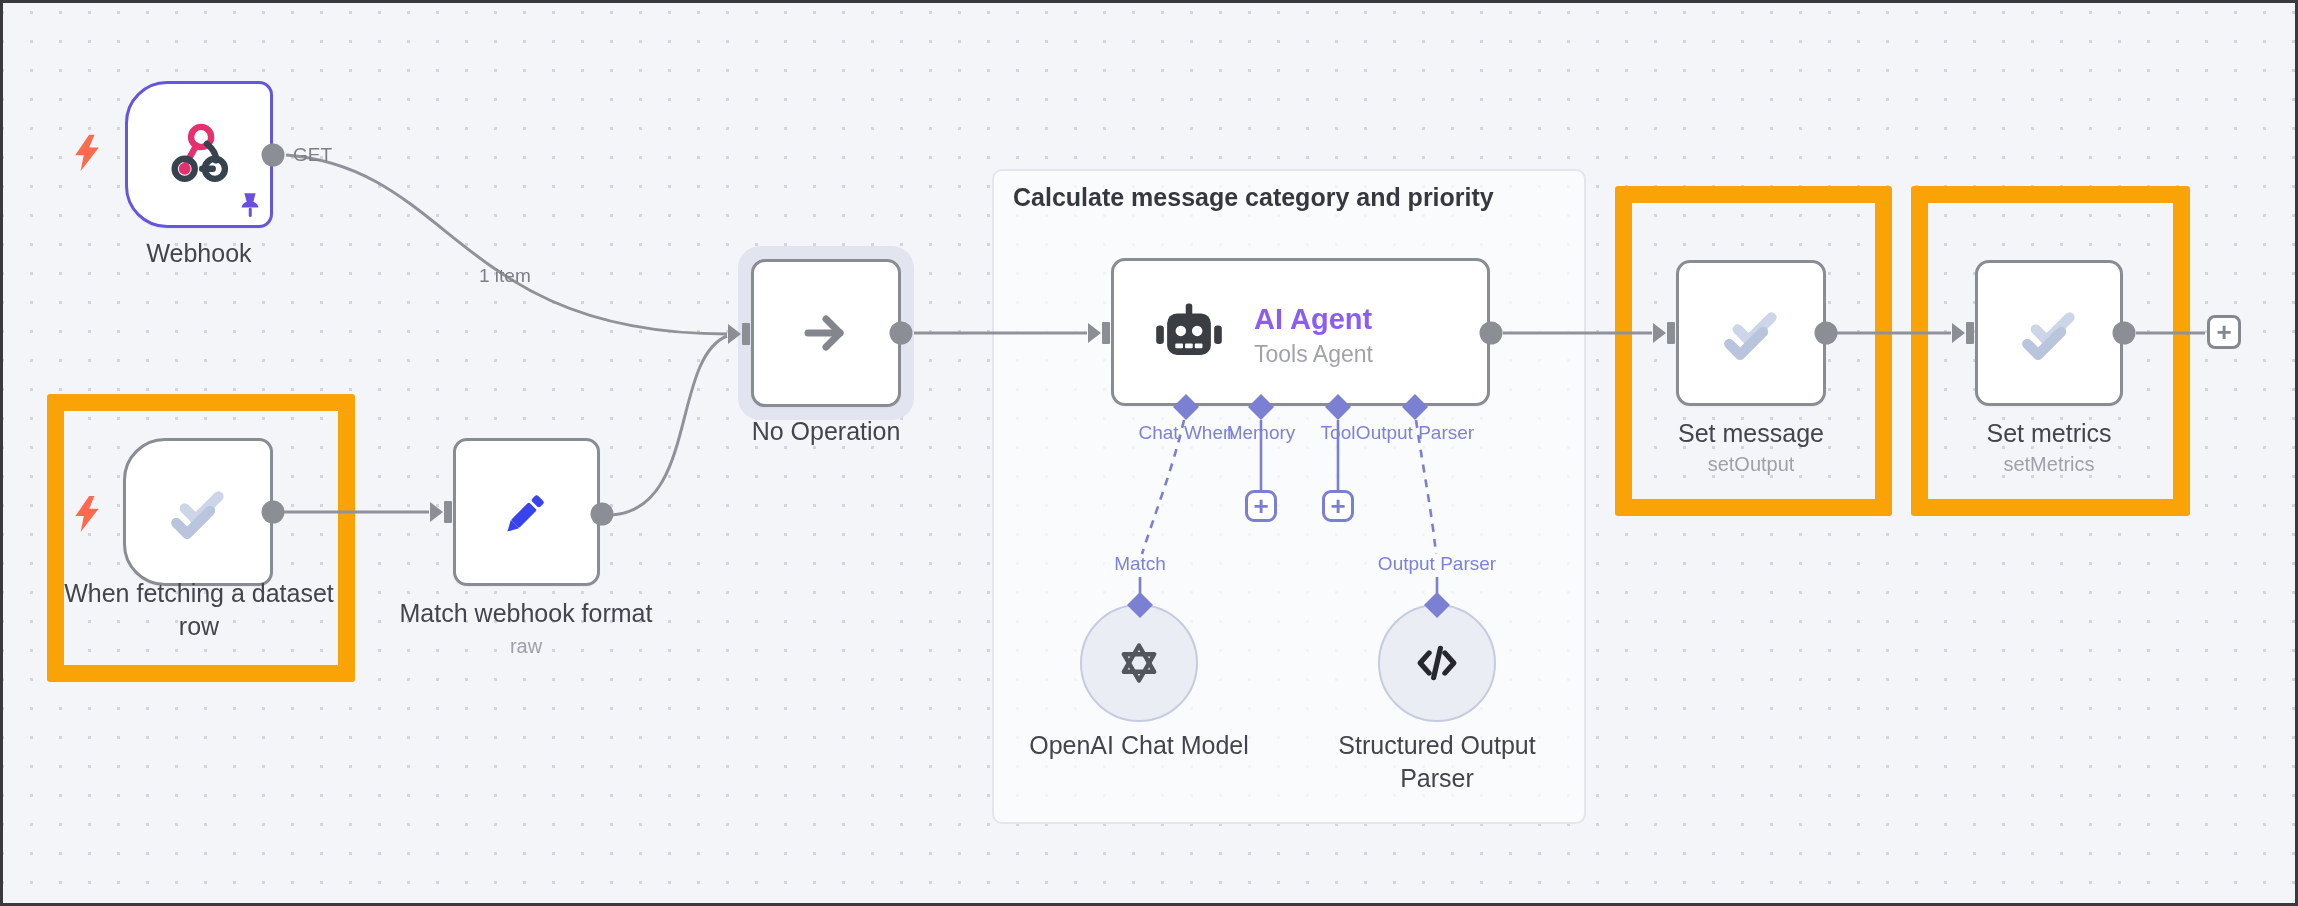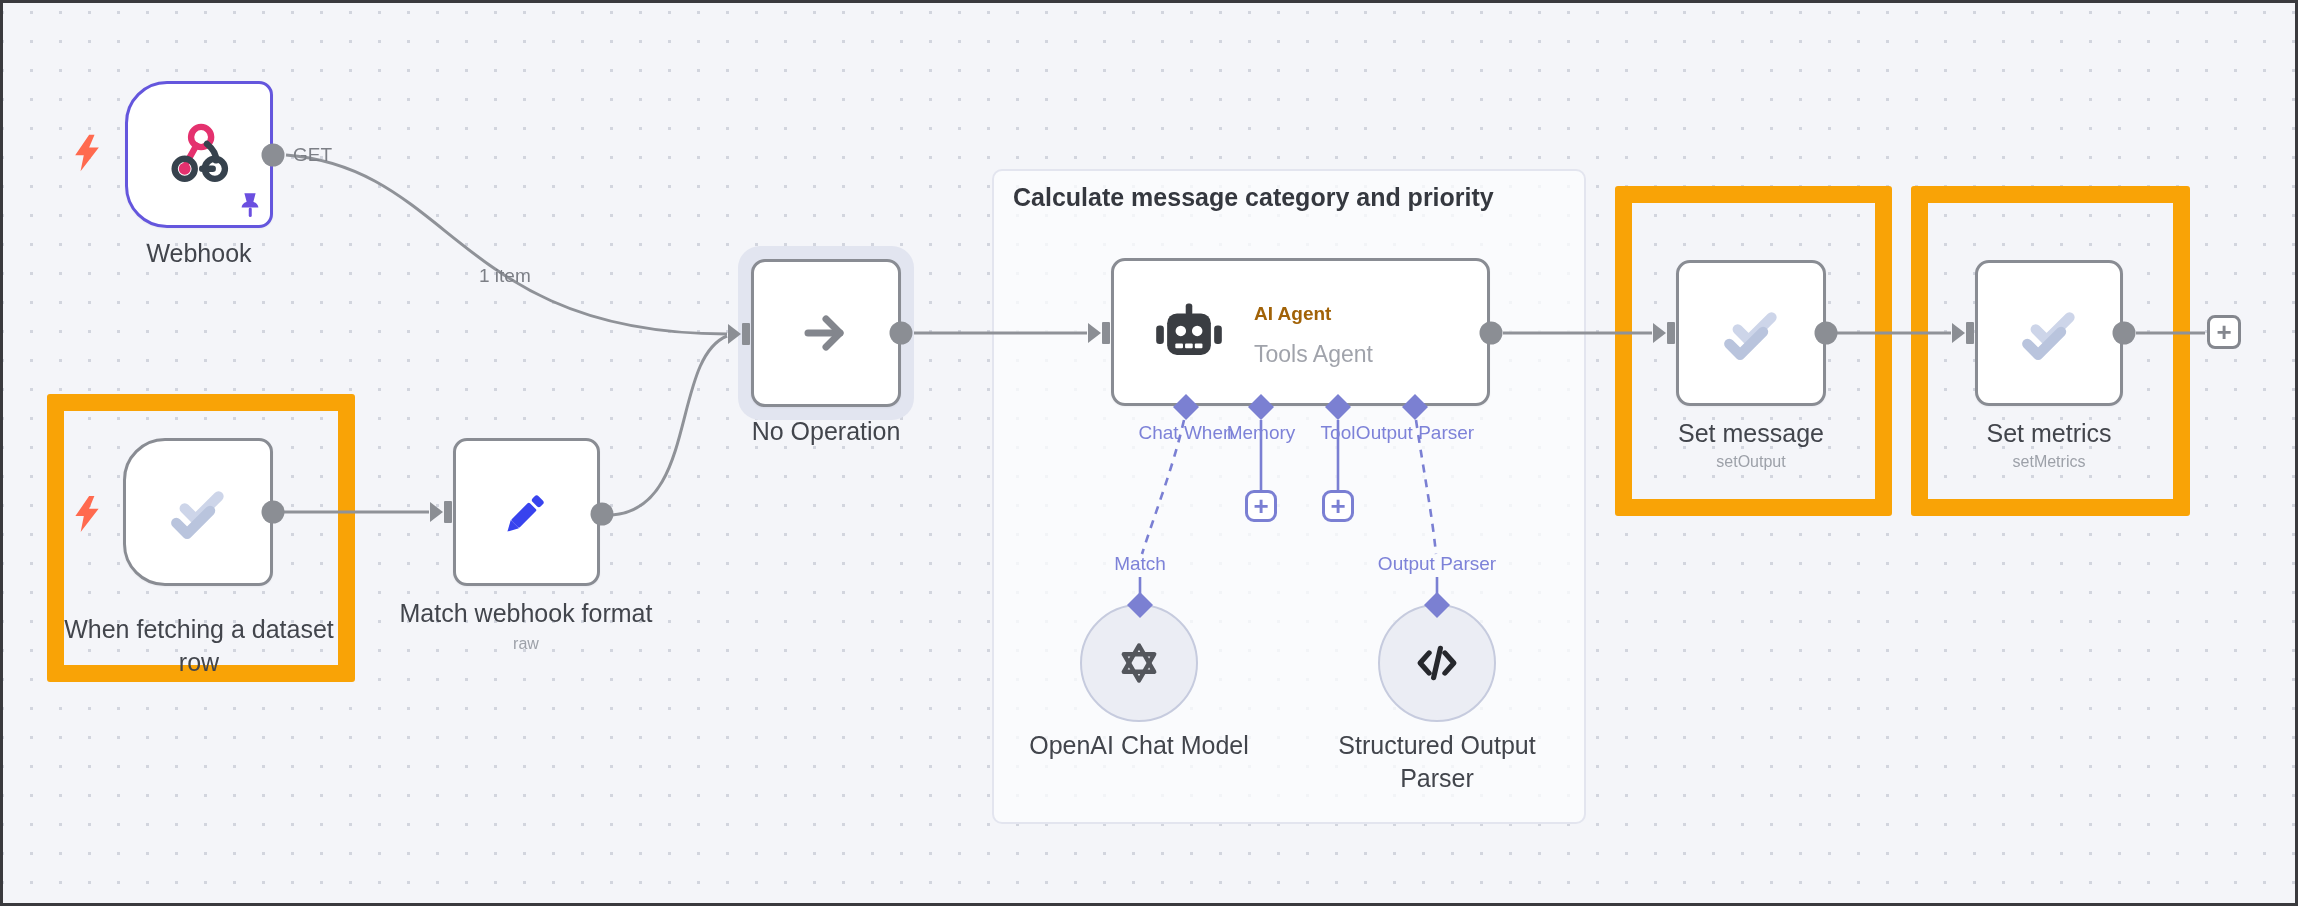--- a/index.html
+++ b/index.html
@@ -29,27 +29,27 @@
   svg.layer{position:absolute;left:0;top:0;width:2298px;height:906px;pointer-events:none;}
   .node{position:absolute;background:#fff;border:3px solid var(--node-border);border-radius:14px;box-sizing:border-box;box-shadow:0 1px 2px rgba(40,44,60,.05);}
   .trigger{border-radius:42px 14px 14px 42px;}
   .webhook{border-color:var(--webhook-border);}
   .icon-center{position:absolute;inset:0;display:flex;align-items:center;justify-content:center;}
   .hl{position:absolute;border:17px solid var(--highlight-orange);border-radius:3px;box-sizing:border-box;}
   .halo{position:absolute;background:#E2E5F0;border-radius:22px;}
   .group{position:absolute;background:rgba(251,252,254,.78);border:2px solid #E3E5EF;border-radius:10px;box-sizing:border-box;}
   .group-title{position:absolute;font-size:25px;font-weight:700;color:#35383F;white-space:nowrap;}
   .lbl{position:absolute;transform:translateX(-50%);font-size:25px;font-weight:500;color:#42454C;white-space:nowrap;text-align:center;line-height:33px;}
-  .sub{position:absolute;transform:translateX(-50%);font-size:16px;font-weight:400;color:#9DA1A9;white-space:nowrap;}
+  .sub{position:absolute;transform:translateX(-50%);font-size:20px;font-weight:400;color:#9DA1A9;white-space:nowrap;}
   .edge-lbl{position:absolute;font-size:19px;color:#7C7F86;white-space:nowrap;}
   .portlbl{position:absolute;transform:translateX(-50%);font-size:19px;color:var(--ai-purple-label);white-space:nowrap;}
   .plusbtn{position:absolute;box-sizing:border-box;background:#fff;border:3px solid var(--ai-purple);border-radius:9px;color:var(--ai-purple);display:flex;align-items:center;justify-content:center;font-size:26px;font-weight:600;line-height:1;}
   .plusbtn.gray{border-color:#84878E;color:#84878E;border-radius:8px;}
   .circle-node{position:absolute;width:118px;height:118px;border-radius:50%;background:#EBEDF4;border:2px solid #C6CBDE;box-sizing:border-box;display:flex;align-items:center;justify-content:center;}
-  .agent-title{position:absolute;left:140px;top:42px;font-size:19px;font-weight:600;color:#a16207;white-space:nowrap;}
+  .agent-title{position:absolute;left:140px;top:42px;font-size:29px;font-weight:600;color:#8b5cf6;white-space:nowrap;}
   .agent-sub{position:absolute;left:140px;top:80px;font-size:23px;color:#A0A3AB;white-space:nowrap;}
   .edge{stroke:var(--edge-gray);stroke-width:3;fill:none;}
   .pedge{stroke:var(--ai-purple);stroke-width:2.6;fill:none;}
   .pdash{stroke-dasharray:8 7;}
   .dot{fill:#8B8E94;}
   .conn{fill:#8B8E94;}
   .diamond{fill:#7B80D2;}
 </style>
 </head>
 <body>
@@ -111,21 +111,21 @@
     <path d="M 15 1 L 2 20 H 10 L 7 35 L 24 13 H 15 L 20 1 Z" fill="var(--bolt-red)"></path>
   </svg>
   <div class="node trigger" style="left:120px;top:435px;width:150px;height:148px;">
     <div class="icon-center">
       <svg width="58" height="58" viewBox="0 0 48 48" fill="none" stroke-linecap="round" stroke-linejoin="round">
         <path d="M 13 21 L 22 30 L 41 11" stroke="var(--check-steel-1)" stroke-width="8.5"></path>
         <path d="M 6 33 L 15 42 L 34 23" stroke="var(--check-steel-2)" stroke-width="8.5"></path>
       </svg>
     </div>
   </div>
-  <div class="lbl" style="left:196px;top:610px;">
+  <div class="lbl" style="left:196px;top:574px;">
     <div>When fetching a dataset</div>
     <div>row</div>
   </div>
 
   <div class="node" style="left:450px;top:435px;width:147px;height:148px;">
     <div class="icon-center">
       <svg width="62" height="62" viewBox="0 0 56 56">
         <g fill="var(--pencil-blue)" transform="rotate(45 28 28)">
           <path d="M 28 53 L 22.8 43.5 H 33.2 Z"></path>
           <rect x="22.8" y="20.5" width="10.4" height="23" rx="1.5"></rect>

